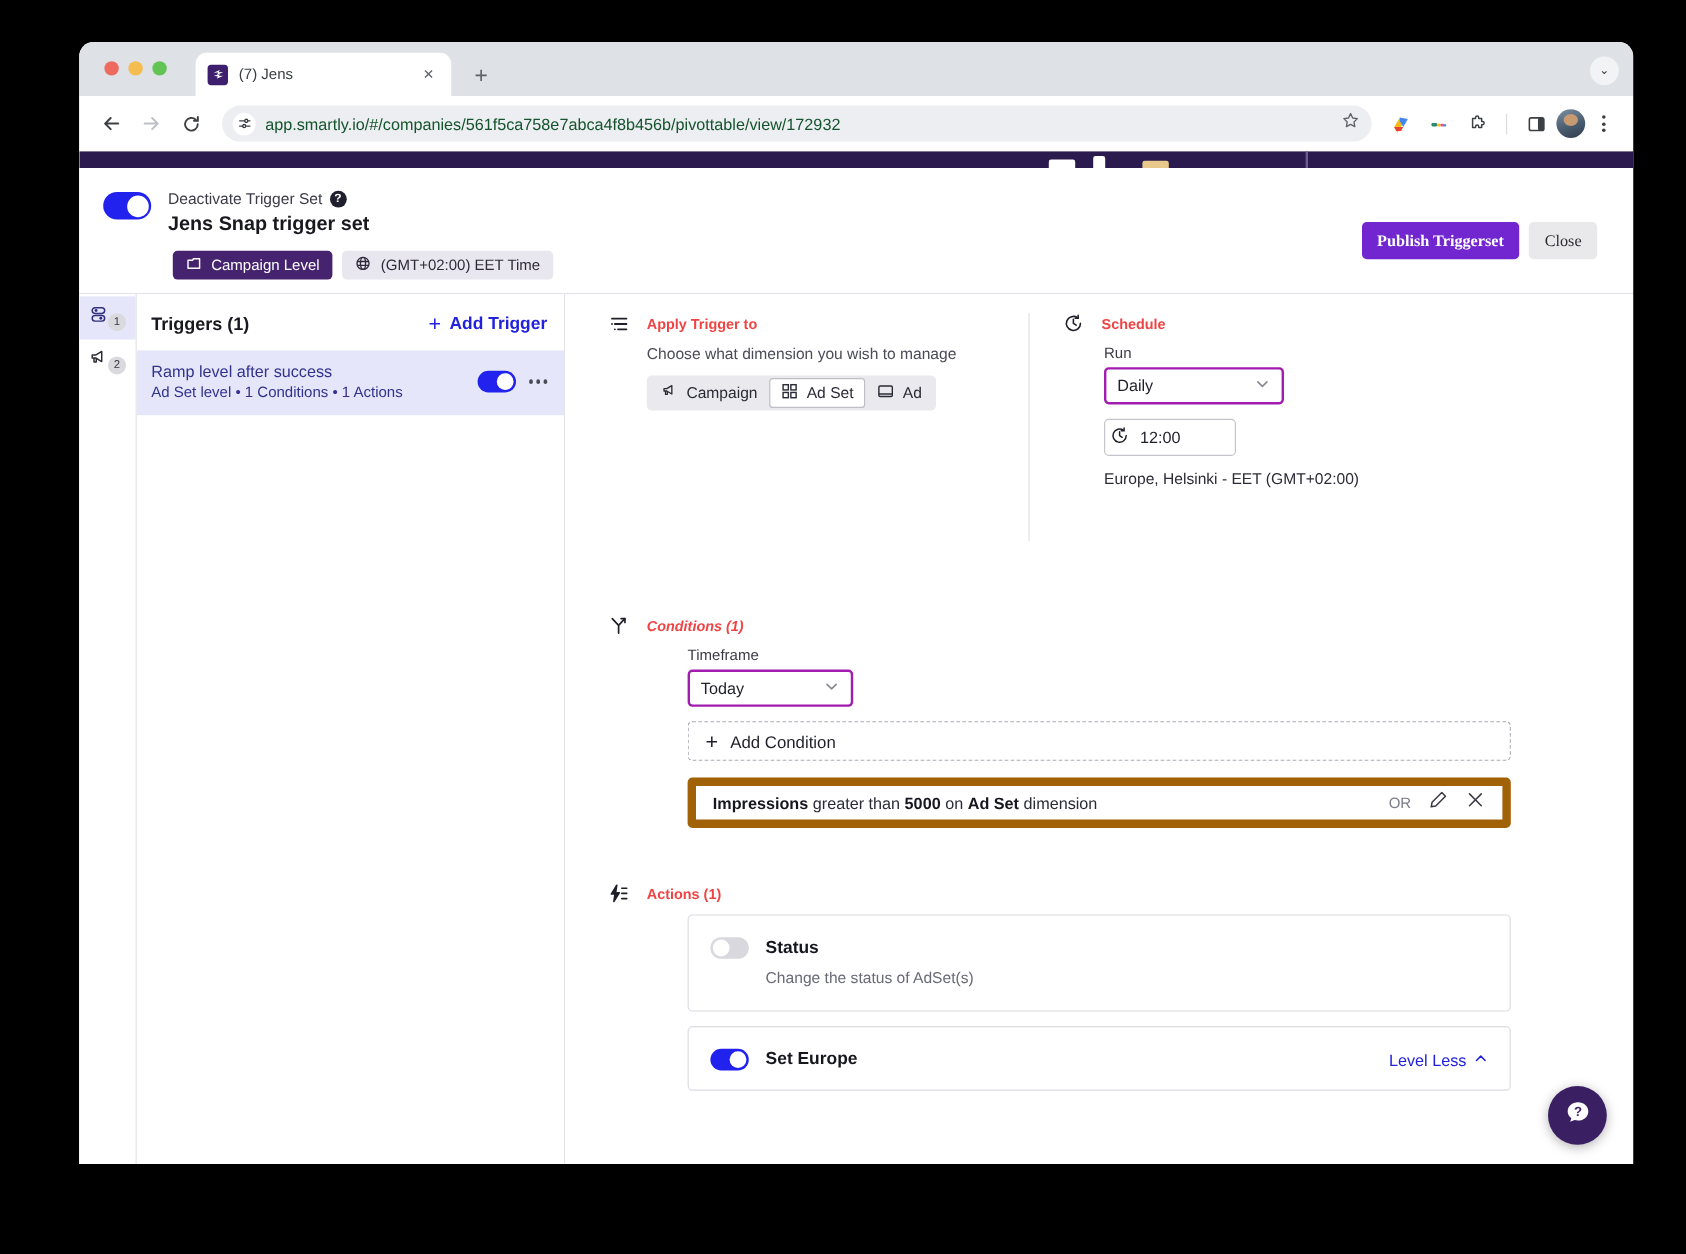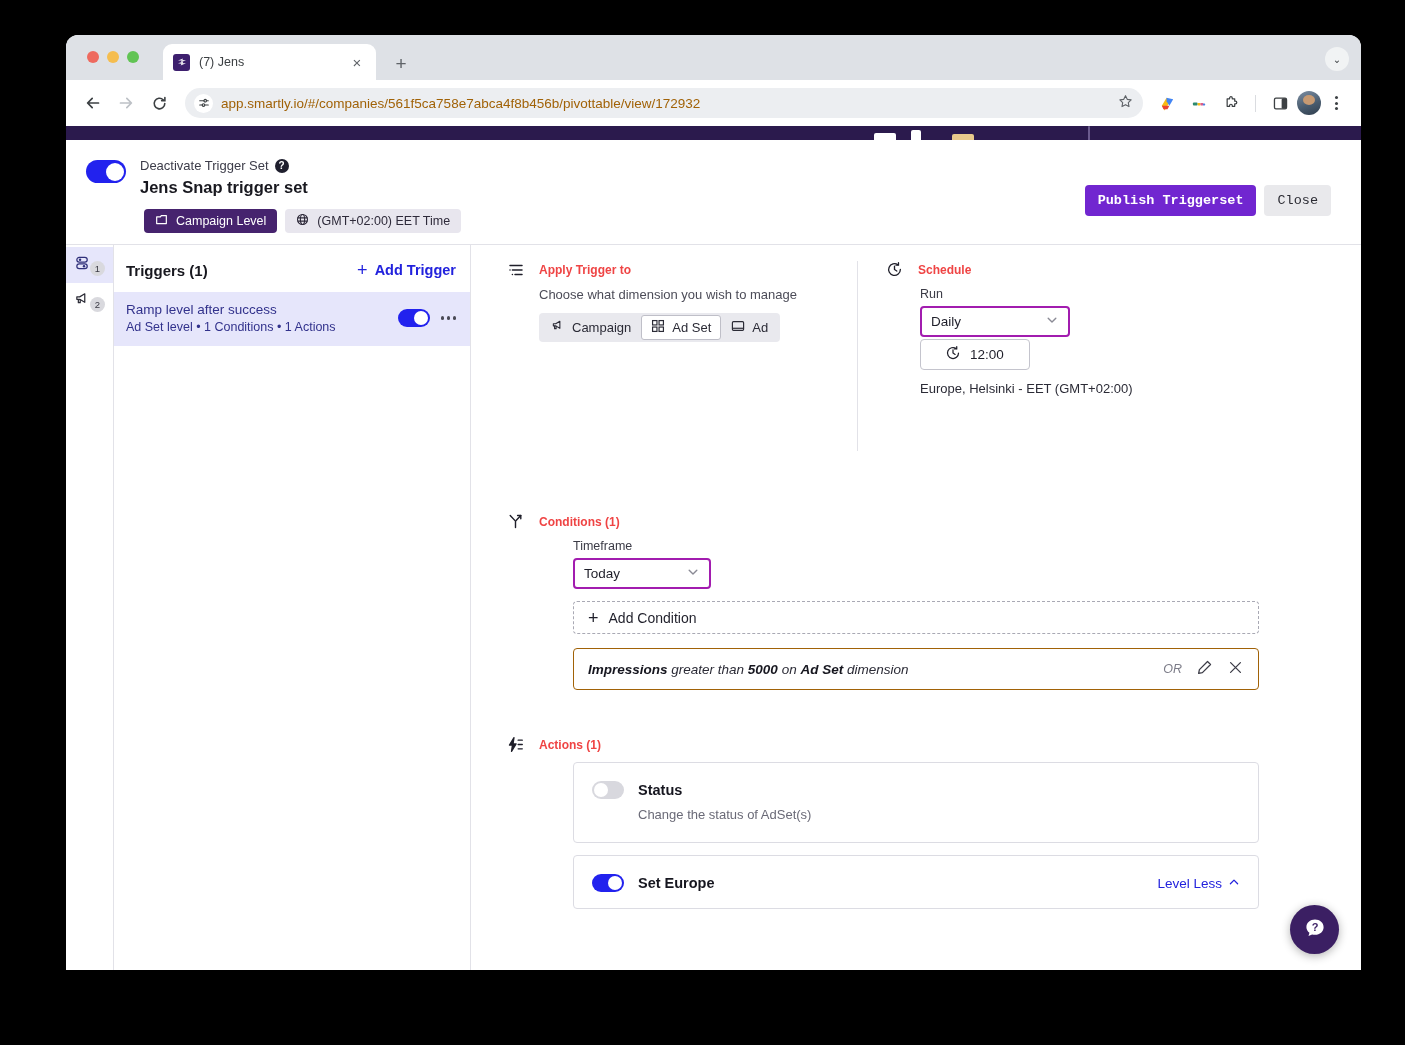--- a/index.html
+++ b/index.html
@@ -111,21 +111,21 @@
   .omni-lock {
     width: 19px; height: 19px;
     border-radius: 50%;
     background: #ffffff;
     display: flex; align-items: center; justify-content: center;
     flex: 0 0 auto;
   }
   .omni-url {
     flex: 1 1 auto;
     font-size: 13.5px;
-    color: #a16207;
+    color: #14532d;
     white-space: nowrap; overflow: hidden; text-overflow: ellipsis;
   }
   .omni-star { flex: 0 0 auto; color: #5f6368; }
   .ext-icons { display: flex; align-items: center; gap: 2px; flex: 0 0 auto; }
   .ext-sep { width: 1px; height: 17px; background: #dadce0; margin: 0 7px; }
   .avatar {
     width: 24px; height: 24px; border-radius: 50%;
     background: linear-gradient(160deg,#7d8fa3 0%,#4a5d70 55%,#2f3d4d 100%);
     flex: 0 0 auto;
     position: relative;
@@ -225,21 +225,21 @@
   }
   .badge.solid { background: #46236e; color: #ffffff; }
   .badge.ghost { background: #e8e6ee; color: #2e2a3a; }
   .hdr-actions {
     position: absolute; right: 30px; top: 45px;
     display: flex; gap: 8px; align-items: center;
   }
   .btn {
     height: 31px; padding: 0 13px;
     border-radius: 4px; border: none;
-    font-size: 13.5px; font-family: Liberation Mono, monospace;
+    font-size: 13.5px; font-family: Liberation Serif, serif;
     display: inline-flex; align-items: center;
   }
   .btn.primary { background: #7126d0; color: #ffffff; font-weight: bold; }
   .btn.secondary { background: #e9e9ec; color: #2b2b33; }
 
   
   .body-split {
     display: flex;
     height: calc(100% - 14px - 104px);
     border-top: 1px solid #e2e2e8;
@@ -343,52 +343,51 @@
     border: 2px solid #a21caf;
     border-radius: 4px;
     display: flex; align-items: center; justify-content: space-between;
     padding: 0 9px;
     font-size: 13.5px; color: #1f1f2a;
     background: #ffffff;
   }
   .select.narrow { width: 138px; margin-left: 0; }
   .chev { color: #8a8a95; }
   .timebox {
-    margin-left: 34px; margin-top: 2px;
+    margin-left: 34px; margin-top: 12px;
     width: 110px; height: 31px;
     border: 1px solid #c4c4cd; border-radius: 4px;
     display: flex; align-items: center; gap: 9px;
-    padding: 0 24px;
+    padding: 0 4px;
     font-size: 13.5px; color: #1f1f2a;
     background: #ffffff;
   }
   .tz { font-size: 13px; color: #2b2b36; margin: 11px 0 0 34px; }
   .mt20 { margin-top: 20px; }
 
   
   .cond-block { padding-left: 68px; padding-right: 102px; margin-top: 62px; }
-  .cond-block .sec-head { margin-left: -32px; }
+  .cond-block .sec-head { margin-left: -32px; font-style: italic; }
   .cond-inner { margin-left: 34px; }
   .add-condition {
     margin-top: 12px;
     height: 33px;
     border: 1.5px dashed #a9a9b4;
     border-radius: 4px;
     display: flex; align-items: center; gap: 10px;
     padding: 0 14px;
     font-size: 14px; color: #1f1f2a;
   }
   .cond-row {
     margin-top: 14px;
-    border: 1px solid #a16207;
+    border: 7px solid #a16207;
     border-radius: 4px;
     height: 42px;
     display: flex; align-items: center; justify-content: space-between;
     padding: 12px 14px;
-    font-style: italic;
   }
   .cond-text { font-size: 13.5px; color: #2b2b36; }
   .cond-text b { color: #16161f; }
   .cond-actions { display: flex; align-items: center; gap: 14px; }
   .or-label { font-size: 12.5px; color: #7c7c88; }
 
   
   .act-block { padding-left: 68px; padding-right: 102px; margin-top: 46px; }
   .act-block .sec-head { margin-left: -32px; }
   .act-inner { margin-left: 34px; }

